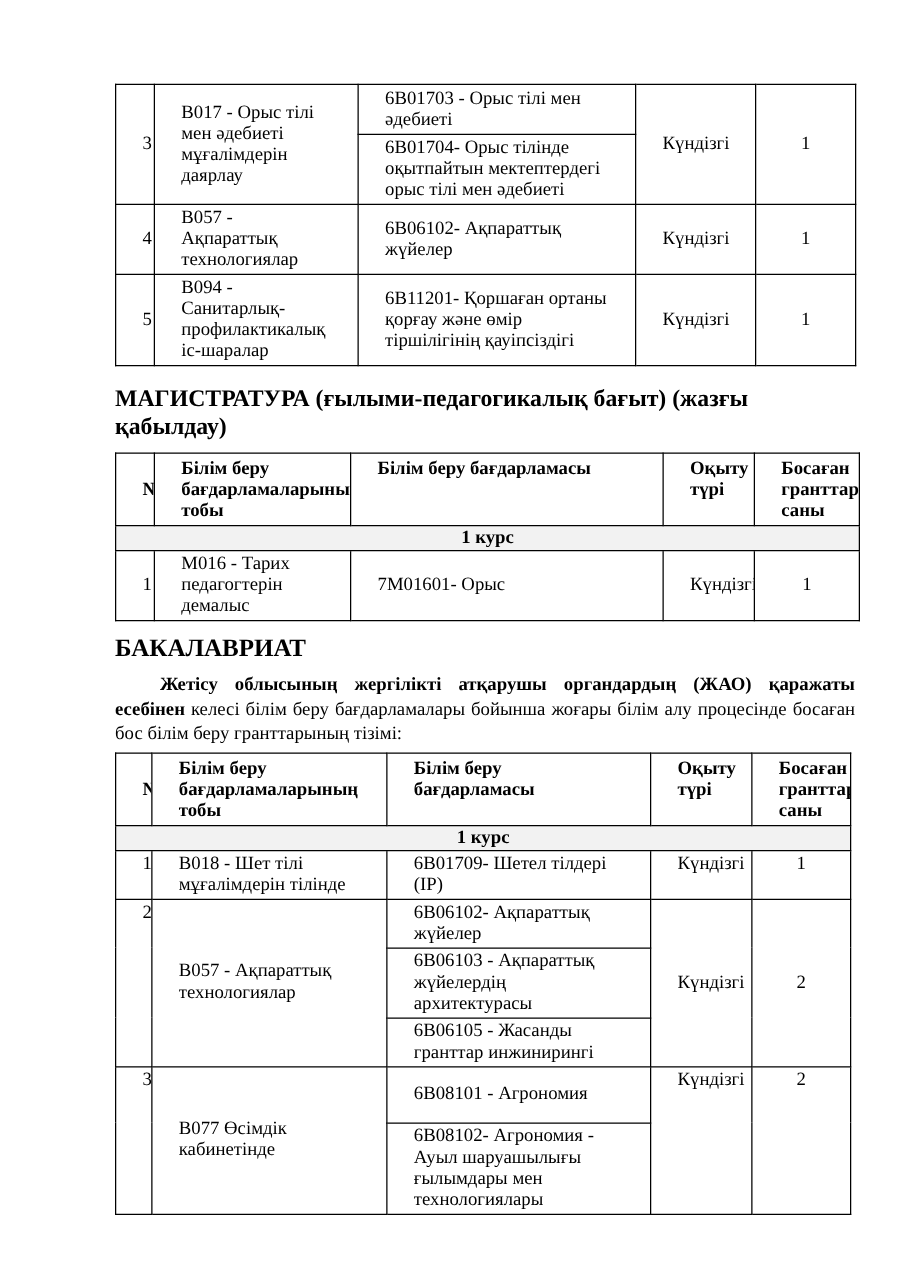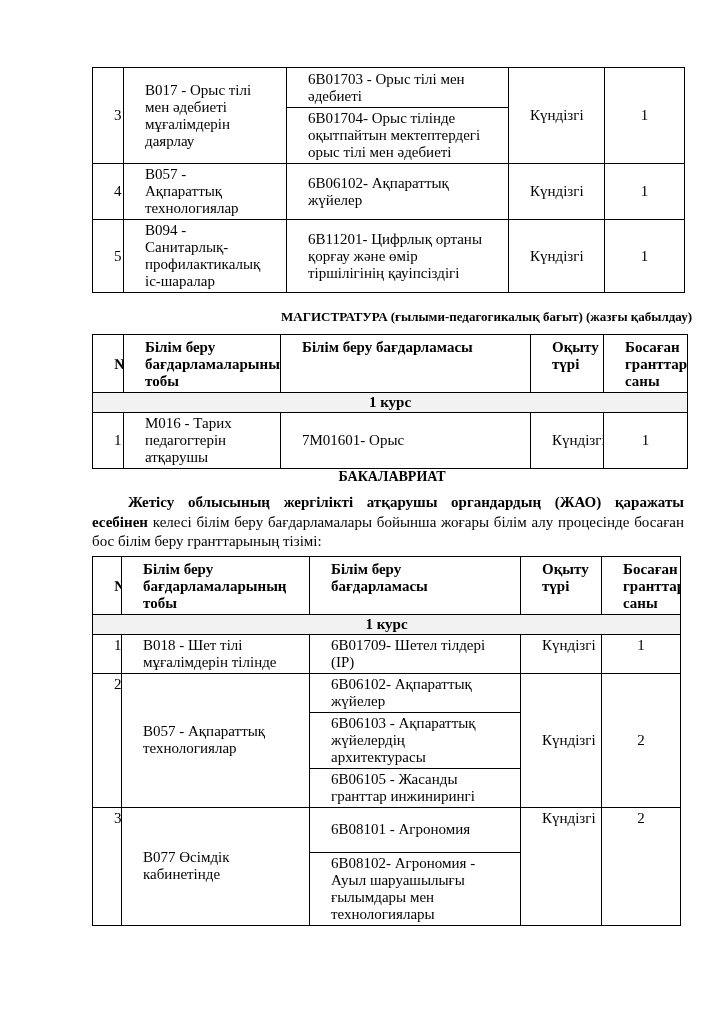--- a/index.html
+++ b/index.html
@@ -20,30 +20,30 @@
   .grants-col { text-align: center; }
   .vt { vertical-align: top; }
   .vm { vertical-align: middle !important; }
   .course-row td {
     background: #f2f2f2;
     text-align: center;
     font-weight: bold;
     padding: 1px 5px;
   }
   .doc-heading {
-    text-align: right;
+    text-align: left;
     font-weight: bold;
-    font-size: 13px;
+    font-size: 19px;
     margin: 16px 0 9px 0;
   }
   .doc-heading2 {
-    text-align: center;
+    text-align: left;
     font-weight: bold;
-    font-size: 14px;
-    margin: 0 0 8px 0;
+    font-size: 20px;
+    margin: 11px 0 8px 0;
   }
   .intro {
     text-align: justify;
     text-indent: 36px;
     line-height: 1.3;
     margin: 0 0 4px 0;
     width: 592px;
   }
   .closing {
     margin-top: 12px;
@@ -88,21 +88,21 @@
         <tr style="height:42px">
           <td class="num-col">4</td>
           <td>B057 - Ақпараттық технологиялар</td>
           <td>6B06102- Ақпараттық жүйелер</td>
           <td>Күндізгі</td>
           <td class="grants-col">1</td>
         </tr>
         <tr style="height:46px">
           <td class="num-col">5</td>
           <td>B094 - Санитарлық-профилактикалық іс-шаралар</td>
-          <td>6B11201- Цифрлық ортаны қорғау және өмір тіршілігінің қауіпсіздігі</td>
+          <td>6B11201- Қоршаған ортаны қорғау және өмір тіршілігінің қауіпсіздігі</td>
           <td>Күндізгі</td>
           <td class="grants-col">1</td>
         </tr>
       </tbody>
     </table>
 
     <div class="doc-heading">МАГИСТРАТУРА (ғылыми-педагогикалық бағыт) (жазғы қабылдау)</div>
 
     <table class="t2">
       <colgroup>
@@ -118,21 +118,21 @@
           <th>Білім беру бағдарламаларының тобы</th>
           <th>Білім беру бағдарламасы</th>
           <th>Оқыту түрі</th>
           <th>Босаған гранттар саны</th>
         </tr>
         <tr class="course-row" style="height:20px">
           <td colspan="5">1 курс</td>
         </tr>
         <tr style="height:38px">
           <td class="num-col">1</td>
-          <td>M016 - Тарих педагогтерін атқарушы</td>
+          <td>M016 - Тарих педагогтерін демалыс</td>
           <td>7M01601- Орыс</td>
           <td>Күндізгі</td>
           <td class="grants-col">1</td>
         </tr>
       </tbody>
     </table>
 
     <div class="doc-heading2">БАКАЛАВРИАТ</div>
 
     <p class="intro"><b>Жетісу облысының жергілікті атқарушы органдардың (ЖАО) қаражаты есебінен</b><span> келесі білім беру бағдарламалары бойынша жоғары білім алу процесінде босаған бос білім беру гранттарының тізімі:</span></p>

